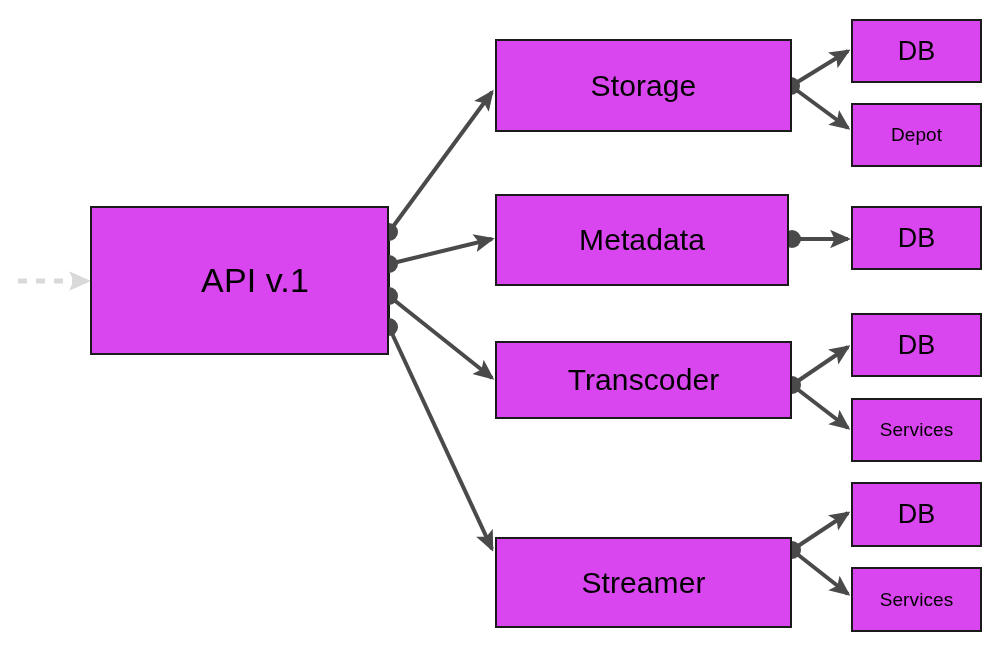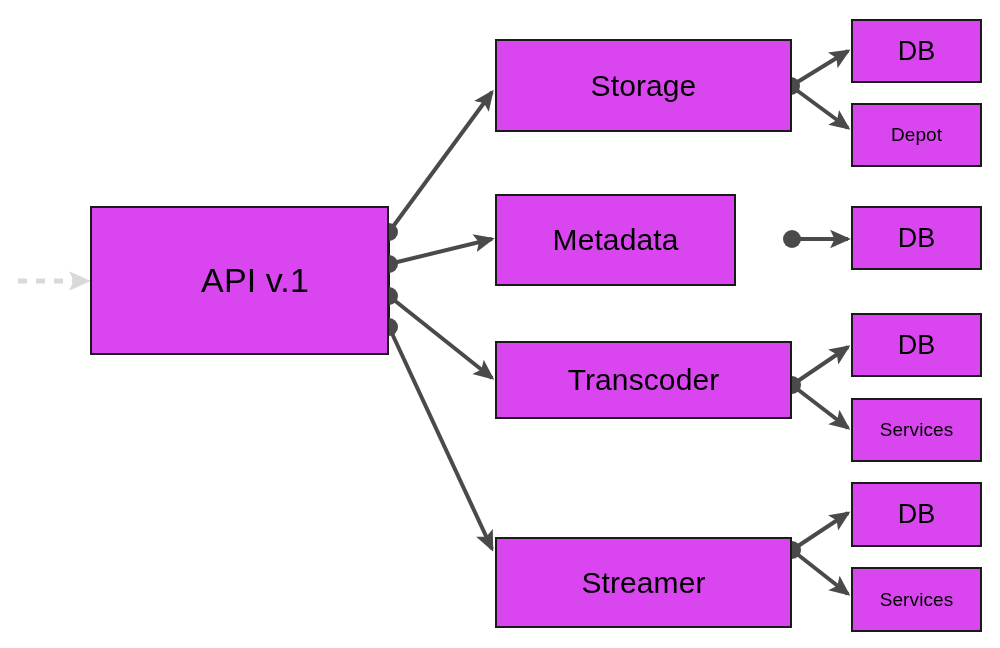--- a/index.html
+++ b/index.html
@@ -99,21 +99,21 @@
       </div>
       <div class="node size-lg" style="left: 495px; top: 39px; width: 297px; height: 93px; border-color: rgb(26, 26, 26);">
         <span class="node-label">Storage</span>
       </div>
       <div class="node size-md" style="left: 851px; top: 19px; width: 131px; height: 64px; border-color: rgb(26, 26, 26);">
         <span class="node-label">DB</span>
       </div>
       <div class="node size-sm" style="left: 851px; top: 103px; width: 131px; height: 64px; border-color: rgb(26, 26, 26);">
         <span class="node-label">Depot</span>
       </div>
-      <div class="node size-lg" style="left: 495px; top: 194px; width: 241px; height: 92px; border-color: rgb(26, 26, 26); text-align: right;">
+      <div class="node size-lg" style="left: 495px; top: 194px; width: 294px; height: 92px; border-color: rgb(26, 26, 26); text-align: right;">
         <span class="node-label">Metadata</span>
       </div>
       <div class="node size-md" style="left: 851px; top: 206px; width: 131px; height: 64px; border-color: rgb(26, 26, 26);">
         <span class="node-label">DB</span>
       </div>
       <div class="node size-lg" style="left: 495px; top: 341px; width: 297px; height: 78px; border-color: rgb(26, 26, 26);">
         <span class="node-label">Transcoder</span>
       </div>
       <div class="node size-md" style="left: 851px; top: 313px; width: 131px; height: 64px; border-color: rgb(26, 26, 26);">
         <span class="node-label">DB</span>

